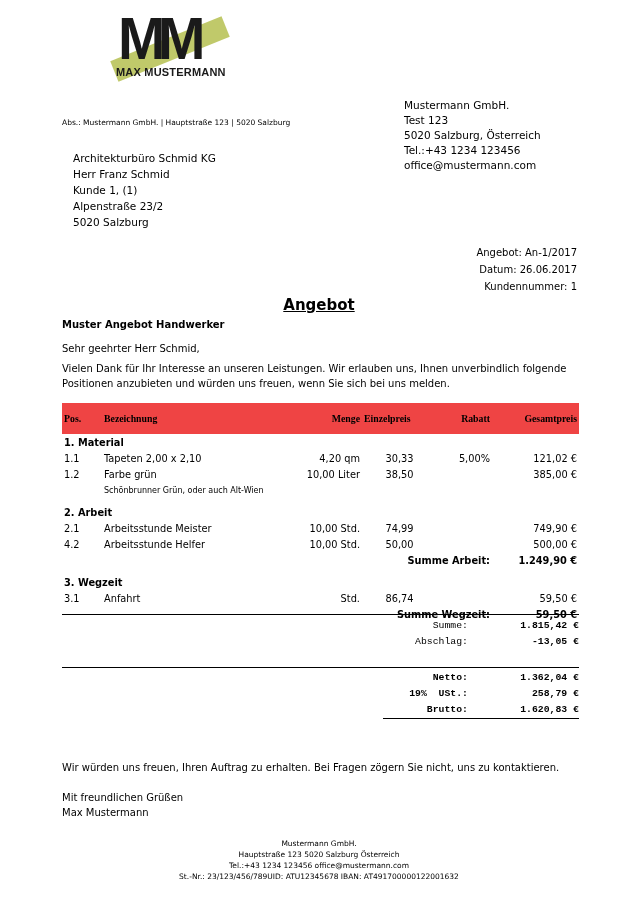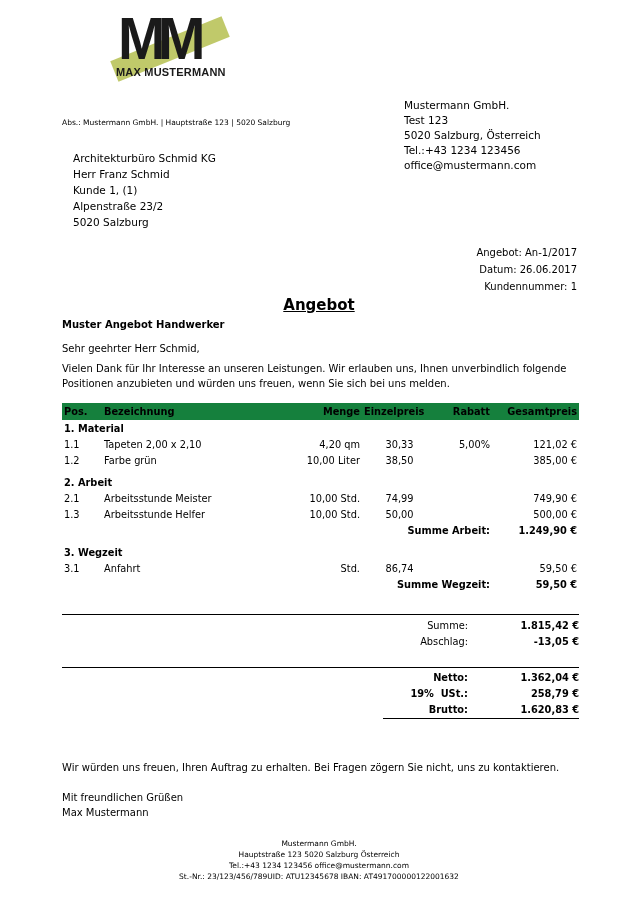--- a/index.html
+++ b/index.html
@@ -12,27 +12,27 @@
   .sender-line { left:62px; top:118px; font-size:7.5px; white-space:nowrap; }
   .recipient { left:73px; top:150px; font-size:10.5px; line-height:16px; }
   .company { left:404px; top:98px; font-size:10.5px; line-height:15px; }
   .meta { right:61px; top:244px; font-size:10px; line-height:17px; text-align:right; }
   .title { left:0; width:638px; top:296px; text-align:center; font-weight:bold; font-size:15px;text-decoration:underline; }
   .subject { left:62px; top:319px; font-weight:bold; font-size:10px; }
   .greeting { left:62px; top:343px; font-size:10px; }
   .intro { left:62px; top:361px; width:520px; font-size:10px; line-height:15px; }
   table.items { position:absolute; left:62px; top:403px; width:517px; border-collapse:collapse; font-size:9.8px; }
   table.items td, table.items th { padding:0 2px; height:16px; white-space:nowrap; }
-  table.items thead th { background:#15803d; font-weight:bold; height:17px; }
+  table.items thead th { background:#ef4444; font-weight:bold; height:31px;font-family:Liberation Serif, serif; }
   .r { text-align:right; }
   .l { text-align:left; }
   .c { text-align:center; }
   .b { font-weight:bold; }
   .desc-note { font-size:8px; height:14px !important; }
-  .totals { position:absolute; left:62px; width:517px; font-size:9.8px; }
+  .totals { position:absolute; left:62px; width:517px; font-size:9.8px;font-family:Liberation Mono, monospace; }
   .totals .row { display:flex; height:16px; align-items:center; }
   .totals .lbl { width:406px; text-align:right; }
   .totals .val { width:111px; text-align:right; }
   .rule { position:absolute; height:1px; background:#000; }
   .closing { left:62px; top:762px; font-size:10px; }
   .regards { left:62px; top:790px; font-size:10px; line-height:15px; }
   .footer { left:0; width:638px; top:838px; text-align:center; font-size:7.5px; line-height:11px; }
 </style>
 </head>
 <body>
@@ -105,36 +105,40 @@
     </tr>
     <tr>
       <td>1.2</td>
       <td>Farbe grün</td>
       <td class="r">10,00 Liter</td>
       <td class="c">38,50</td>
       <td class="r"></td>
       <td class="r">385,00 €</td>
     </tr>
     <tr>
+        <td></td>
+        <td colspan="5" class="desc-note">Schönbrunner Grün, oder auch Alt-Wien</td>
+      </tr>
+    <tr>
         <td colspan="6" style="height:6px"></td>
       </tr>
 
     <tr>
         <td colspan="6" class="b">2. Arbeit</td>
       </tr>
     <tr>
       <td>2.1</td>
       <td>Arbeitsstunde Meister</td>
       <td class="r">10,00 Std.</td>
       <td class="c">74,99</td>
       <td class="r"></td>
       <td class="r">749,90 €</td>
     </tr>
     <tr>
-      <td>1.3</td>
+      <td>4.2</td>
       <td>Arbeitsstunde Helfer</td>
       <td class="r">10,00 Std.</td>
       <td class="c">50,00</td>
       <td class="r"></td>
       <td class="r">500,00 €</td>
     </tr>
     <tr>
       <td colspan="3"></td>
       <td colspan="2" class="r b">Summe Arbeit:</td>
       <td class="r b">1.249,90 €</td>

